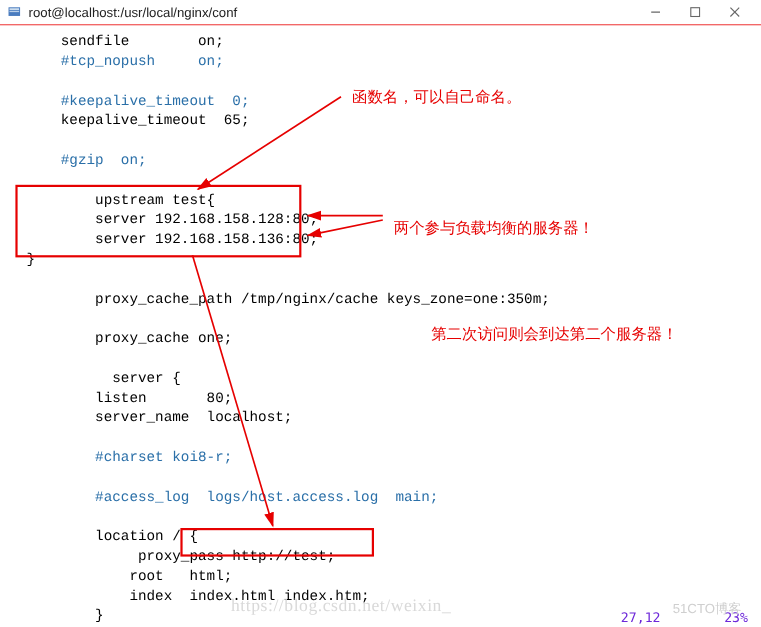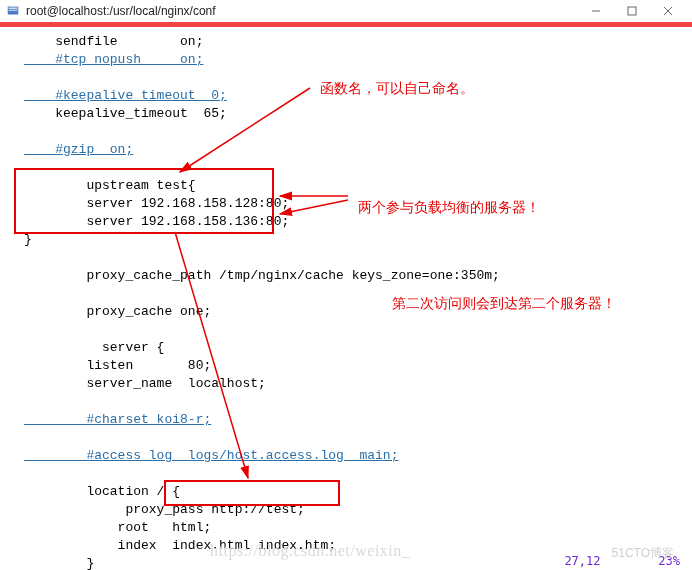--- a/index.html
+++ b/index.html
@@ -10,21 +10,21 @@
     font-family: "Consolas", "Courier New", monospace;
     font-size: 13px;
     background: #ffffff;
     color: #000;
     overflow: hidden;
     position: relative;
   }
   .titlebar {
     height: 22px;
     line-height: 22px;
-    border-bottom: 5px solid #ef4444;
+    border-bottom: 1px solid #ef4444;
     display: flex;
     align-items: center;
     padding: 0 6px;
     font-family: "Segoe UI", Arial, sans-serif;
     font-size: 12px;
     color: #222;
     background: #fff;
   }
   .titlebar .icon {
     width: 14px; height: 14px;
@@ -41,21 +41,21 @@
     color: #555;
   }
   .winbtn svg { width: 10px; height: 10px; }
   .editor {
     position: relative;
     padding: 6px 0 6px 24px;
     line-height: 18px;
     white-space: pre;
     color: #000;
   }
-  .cm { color: #2a6fa8; text-decoration: underline; }
+  .cm { color: #2a6fa8; }
   .annot {
     position: absolute;
     color: #e60000;
     font-family: "SimSun", "Arial", sans-serif;
     font-size: 14px;
     white-space: normal;
     text-align: center;
   }
   .redbox {
     position: absolute;

